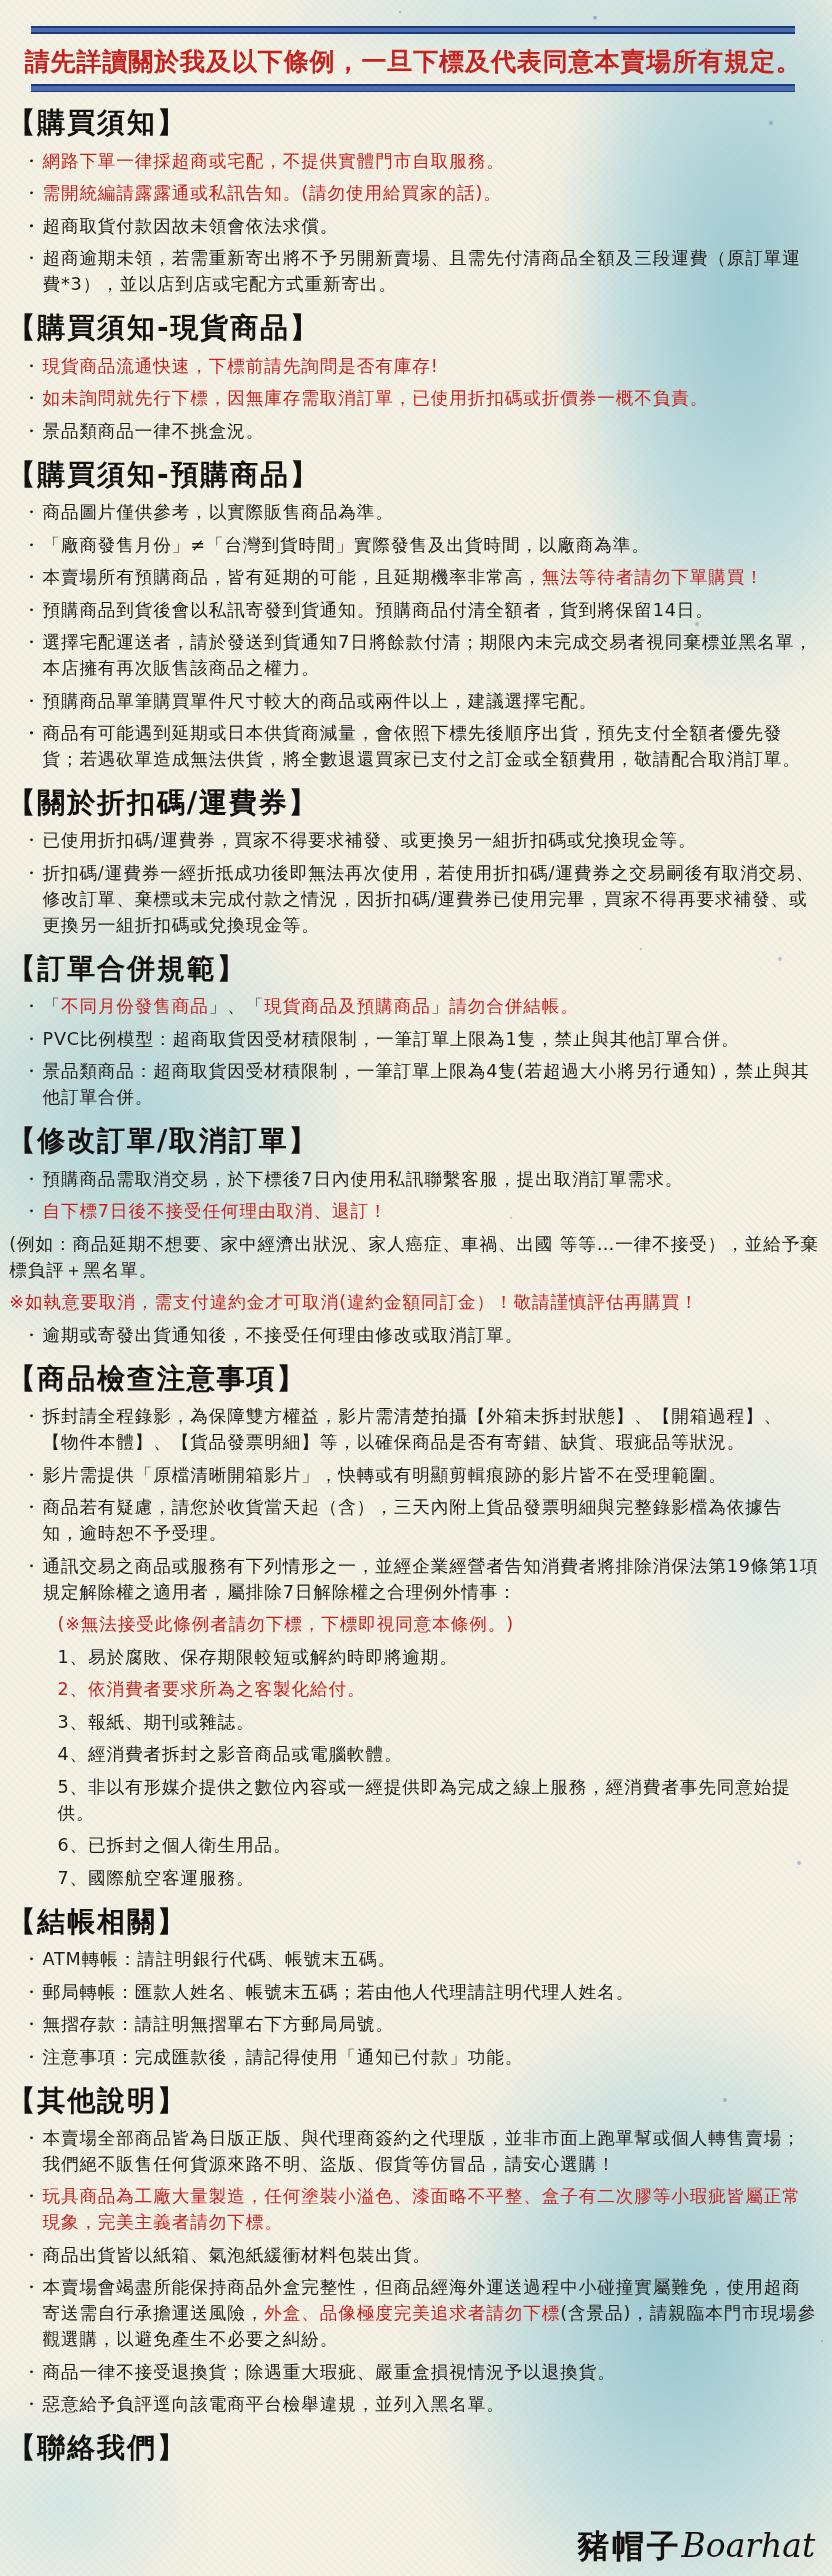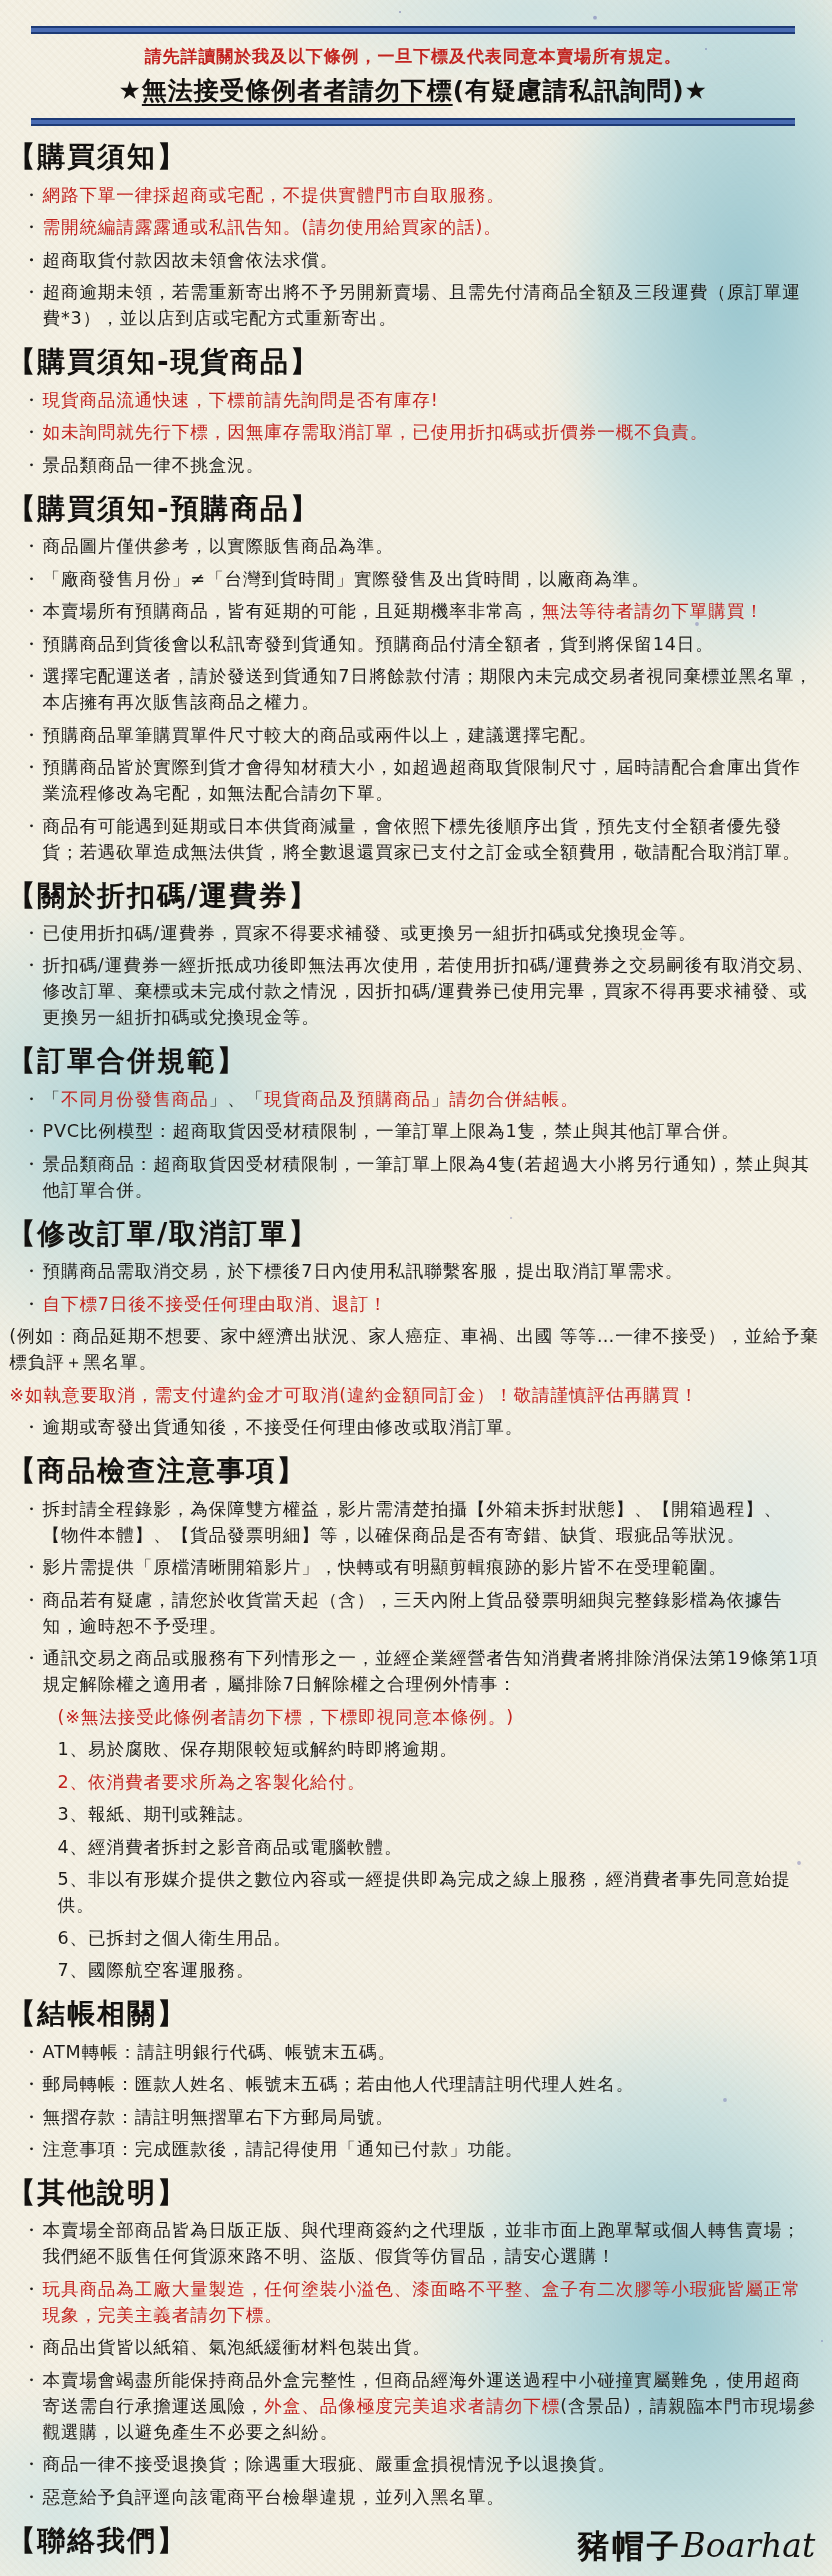--- a/index.html
+++ b/index.html
@@ -52,21 +52,21 @@
       422px 2329px 0 0 rgba(96,96,168,.45);
     pointer-events:none;}
   .content{position:relative;padding:0 13px 0 7.4px;}
   
   .ribbon{height:8.4px;margin:0 24px;
     background:linear-gradient(to bottom, var(--navy) 0 1.9px, var(--royal) 1.9px 6.5px, var(--navy) 6.5px 8.4px);}
   .ribbon-top{margin-top:26px;}
   .ribbon-bottom{margin-bottom:9.3px;}
   .head-title{
     margin:11px 0 5.6px;text-align:center;
-    color:var(--red);font-size:17px;font-weight:bold;letter-spacing:0.9px;font-family:Liberation Mono, monospace;
+    color:var(--red);font-size:25px;font-weight:bold;letter-spacing:0.9px;font-family:Liberation Mono, monospace;
   }
   .head-sub{margin:1.9px 0 11px;text-align:center;font-size:25px;font-weight:bold;color:#141210;letter-spacing:0.9px;}
   .head-sub .u{text-decoration:underline;text-underline-offset:4.6px;}
   
   .sec-title{
     margin:13px 0 7.4px;font-size:28px;font-weight:600;color:#141210;letter-spacing:1.9px;line-height:1.25;
   }
   .item{
     position:relative;margin:0 0 6.5px;padding-left:35px;
     font-size:17.6px;line-height:26px;letter-spacing:0.9px;
@@ -89,23 +89,20 @@
   <div class="wash wash-top-strip"></div>
   <div class="wash wash-left-mid"></div>
   <div class="wash wash-right-mid"></div>
   <div class="wash wash-bottom-right"></div>
   <div class="wash wash-bottom-left"></div>
   <div class="speckles"></div>
 
   <div class="content">
     <div class="ribbon ribbon-top"></div>
     <div class="head-title">請先詳讀關於我及以下條例，一旦下標及代表同意本賣場所有規定。</div>
-    <div class="head-sub">
-      <span>★</span><span class="u">無法接受條例者者請勿下標</span><span>(有疑慮請私訊詢問)</span><span>★</span>
-    </div>
     <div class="ribbon ribbon-bottom"></div>
 
     <div>
         <section>
           <h2 class="sec-title">【購買須知】</h2>
           <p class="item"><span class="bullet">・</span><span class="red">網路下單一律採超商或宅配，不提供實體門市自取服務。</span></p>
           <p class="item"><span class="bullet">・</span><span class="red">需開統編請露露通或私訊告知。(請勿使用給買家的話)。</span></p>
           <p class="item"><span class="bullet">・</span></p>
           <p class="item"><span class="bullet">・</span><span>超商取貨付款因故未領會依法求償。</span></p>
           <p class="item"><span class="bullet">・</span><span>超商逾期未領，若需重新寄出將不予另開新賣場、且需先付清商品全額及三段運費（原訂單運費*3），並以店到店或宅配方式重新寄出。</span></p>
@@ -117,21 +114,21 @@
           <p class="item"><span class="bullet">・</span><span>景品類商品一律不挑盒況。</span></p>
         </section>
         <section>
           <h2 class="sec-title">【購買須知-預購商品】</h2>
           <p class="item"><span class="bullet">・</span><span>商品圖片僅供參考，以實際販售商品為準。</span></p>
           <p class="item"><span class="bullet">・</span><span>「廠商發售月份」≠「台灣到貨時間」實際發售及出貨時間，以廠商為準。</span></p>
           <p class="item"><span class="bullet">・</span><span>本賣場所有預購商品，皆有延期的可能，且延期機率非常高，</span><span class="red">無法等待者請勿下單購買！</span></p>
           <p class="item"><span class="bullet">・</span><span>預購商品到貨後會以私訊寄發到貨通知。預購商品付清全額者，貨到將保留14日。</span></p>
           <p class="item"><span class="bullet">・</span><span>選擇宅配運送者，請於發送到貨通知7日將餘款付清；期限內未完成交易者視同棄標並黑名單，本店擁有再次販售該商品之權力。</span></p>
           <p class="item"><span class="bullet">・</span><span>預購商品單筆購買單件尺寸較大的商品或兩件以上，建議選擇宅配。</span></p>
-          <p class="item"><span class="bullet">・</span><span>預購商品皆於實際到貨才會得知材積大小，如超過超商取貨限制尺寸，屆時請配合倉庫出貨作業流程修改為宅配，如無法配合請勿下單。</span></p>
+          <p class="item"><span class="bullet">・</span></p>
           <p class="item"><span class="bullet">・</span><span>商品有可能遇到延期或日本供貨商減量，會依照下標先後順序出貨，預先支付全額者優先發貨；若遇砍單造成無法供貨，將全數退還買家已支付之訂金或全額費用，敬請配合取消訂單。</span></p>
         </section>
         <section>
           <h2 class="sec-title">【關於折扣碼/運費券】</h2>
           <p class="item"><span class="bullet">・</span><span>已使用折扣碼/運費券，買家不得要求補發、或更換另一組折扣碼或兌換現金等。</span></p>
           <p class="item"><span class="bullet">・</span><span>折扣碼/運費券一經折抵成功後即無法再次使用，若使用折扣碼/運費券之交易嗣後有取消交易、修改訂單、棄標或未完成付款之情況，因折扣碼/運費券已使用完畢，買家不得再要求補發、或更換另一組折扣碼或兌換現金等。</span></p>
         </section>
         <section>
           <h2 class="sec-title">【訂單合併規範】</h2>
           <p class="item"><span class="bullet">・</span><span>「</span><span class="red">不同月份發售商品</span><span>」、「</span><span class="red">現貨商品及預購商品</span><span>」</span><span class="red">請勿合併結帳。</span></p>

